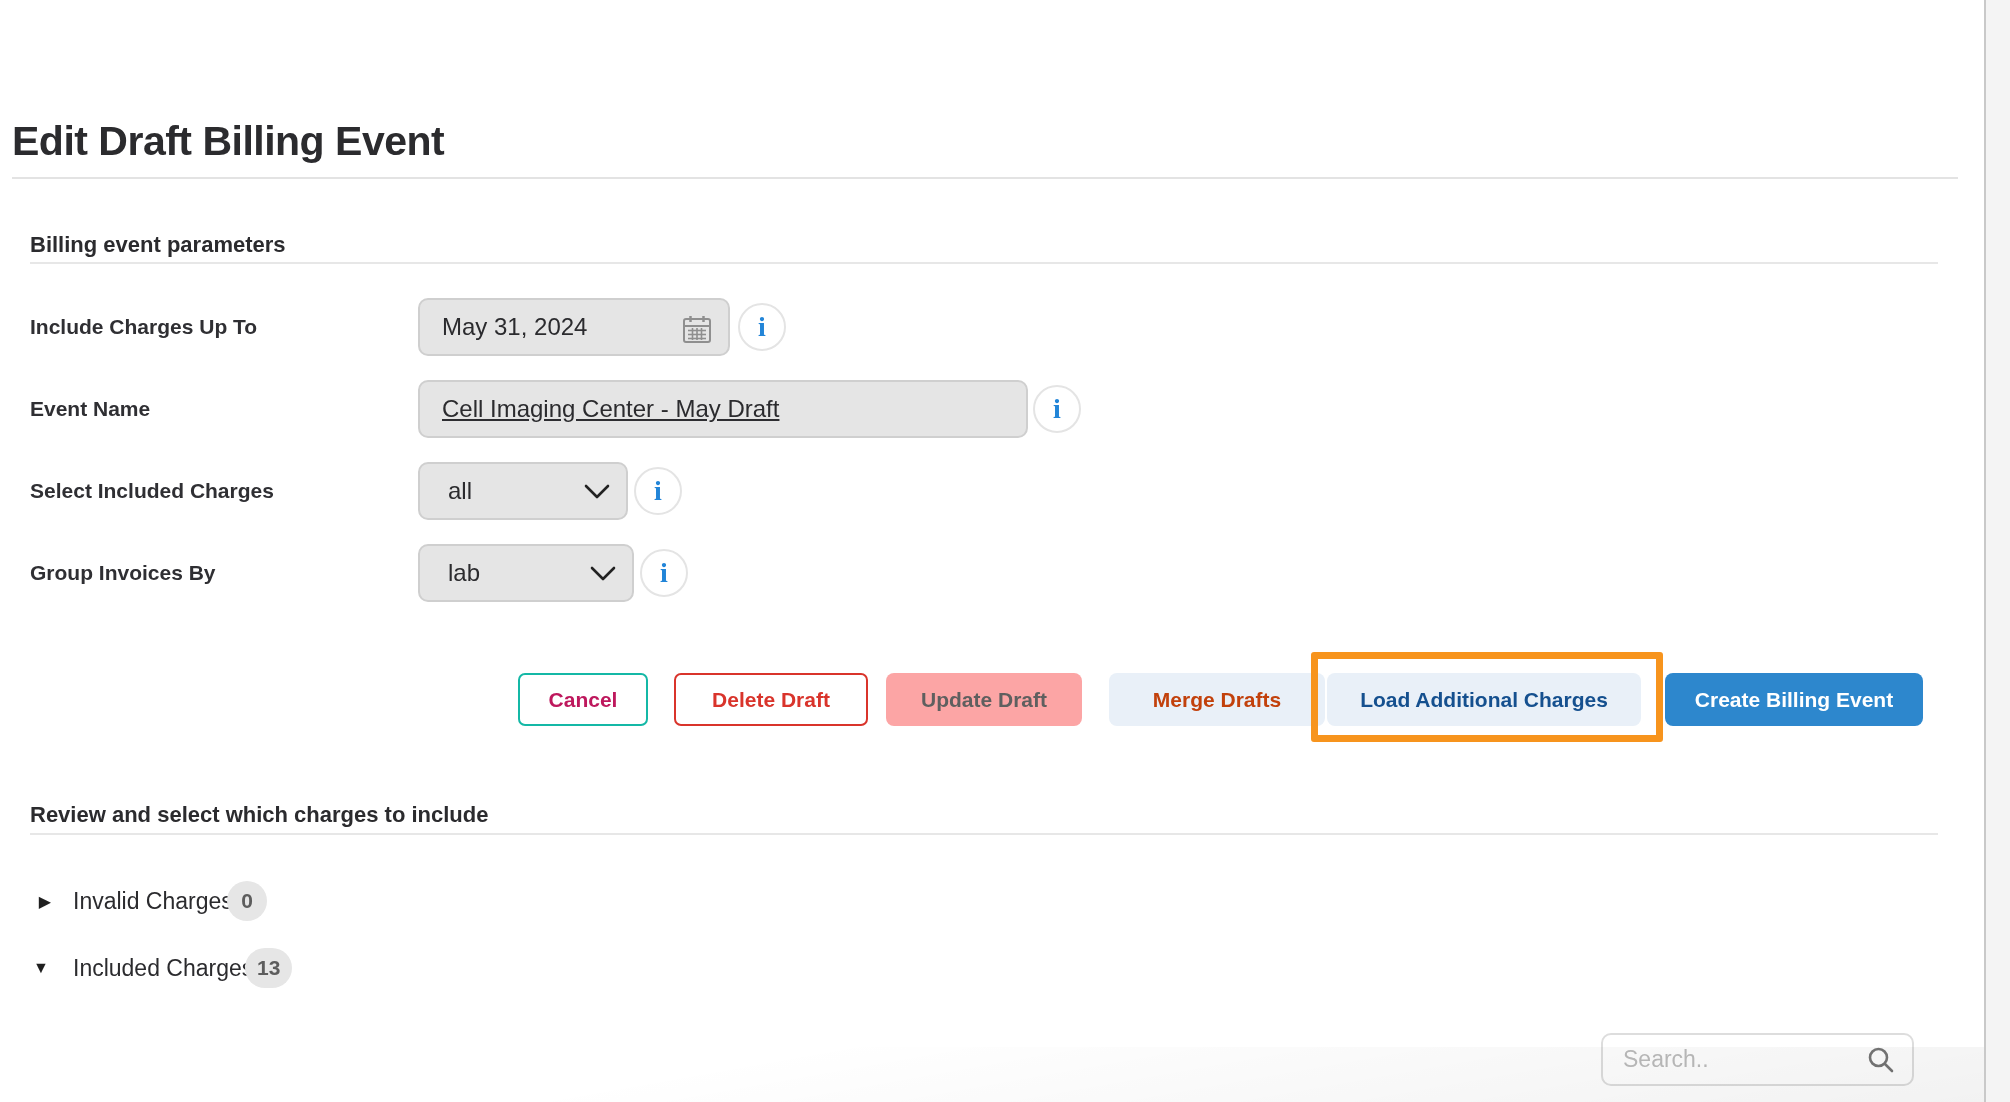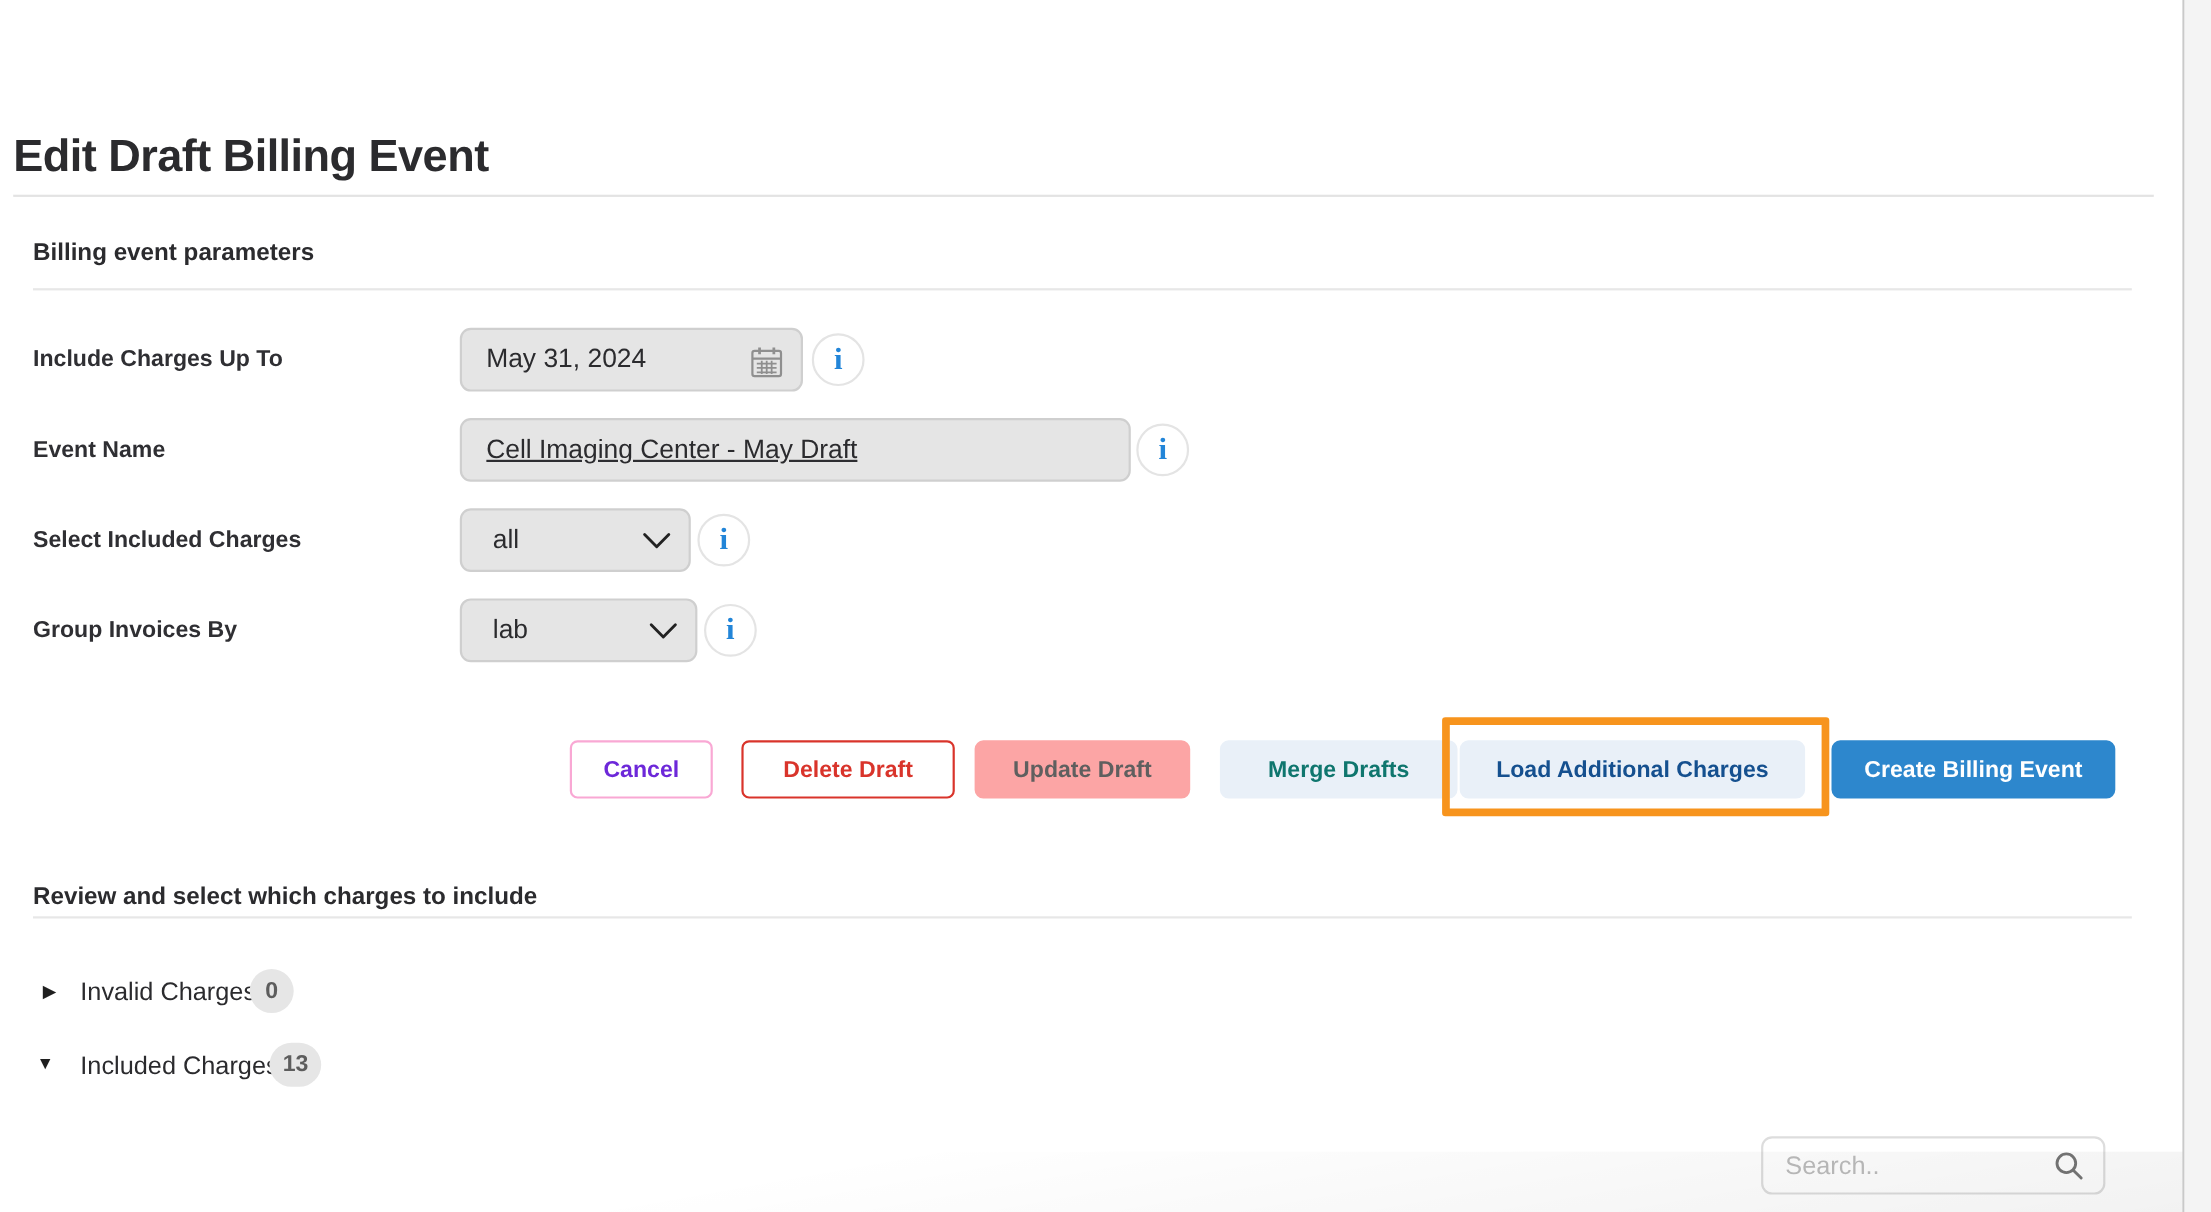--- a/index.html
+++ b/index.html
@@ -56,24 +56,24 @@
     font-size:28px;color:#2285d8;line-height:1;
   }
 
   
   .btn{
     position:absolute;top:673px;height:53px;box-sizing:border-box;
     display:flex;align-items:center;justify-content:center;
     font-size:21px;font-weight:700;border-radius:8px;cursor:pointer;
     border:none;background:transparent;font-family:"Liberation Sans", sans-serif;
   }
-  .btn-cancel{left:518px;width:130px;background:#fff;border:2px solid #f9a8d4;color:#6d28d9;border-radius:7px;}
+  .btn-cancel{left:518px;width:130px;background:#fff;border:2px solid #14b8a6;color:#be185d;border-radius:7px;}
   .btn-delete{left:674px;width:194px;background:#fff;border:2px solid #d9342b;color:#d9342b;border-radius:7px;}
   .btn-update{left:886px;width:196px;background:#fca5a5;color:#5f5f5f;}
-  .btn-merge{left:1109px;width:216px;background:#e9f0f8;color:#0f766e;}
+  .btn-merge{left:1109px;width:216px;background:#e9f0f8;color:#c2410c;}
   .btn-load{left:1327px;width:314px;background:#e9f0f8;color:#15508f;}
   .btn-create{left:1665px;width:258px;background:#2d87cd;color:#ffffff;}
 
   .highlight-box{
     left:1311px;top:652px;width:352px;height:90px;box-sizing:border-box;
     border:7px solid #f7941d;border-radius:3px;pointer-events:none;
   }
 
   
   .tree-row{left:0;height:48px;display:flex;align-items:center;}
@@ -109,21 +109,21 @@
     left:0;bottom:0;width:1984px;height:55px;pointer-events:none;
     background:linear-gradient(170deg, rgba(0,0,0,0) 35%, rgba(0,0,0,0.05) 100%);
   }
 </style>
 </head>
 <body>
 
 <div class="abs page-title">Edit Draft Billing Event</div>
 <div class="abs rule rule-title"></div>
 
-<div class="abs section-heading" style="top:216px;">Billing event parameters</div>
+<div class="abs section-heading" style="top:232px;">Billing event parameters</div>
 <div class="abs rule rule-section" style="top:262px;"></div>
 
 <div class="abs form-row" style="top:298px;">
   <div class="form-label">Include Charges Up To</div>
   <div class="field-box" style="left:418px;width:312px;">
     <input class="text-input" style="width: 230px;" readonly="" value="May 31, 2024">
     <span class="cal-icon">
       <svg width="30" height="30" viewBox="0 0 30 30" fill="none">
         <rect x="2" y="5" width="26" height="23" rx="2" stroke="#8f8f8f" stroke-width="2"></rect>
         <line x1="2" y1="12" x2="28" y2="12" stroke="#8f8f8f" stroke-width="2"></line>

